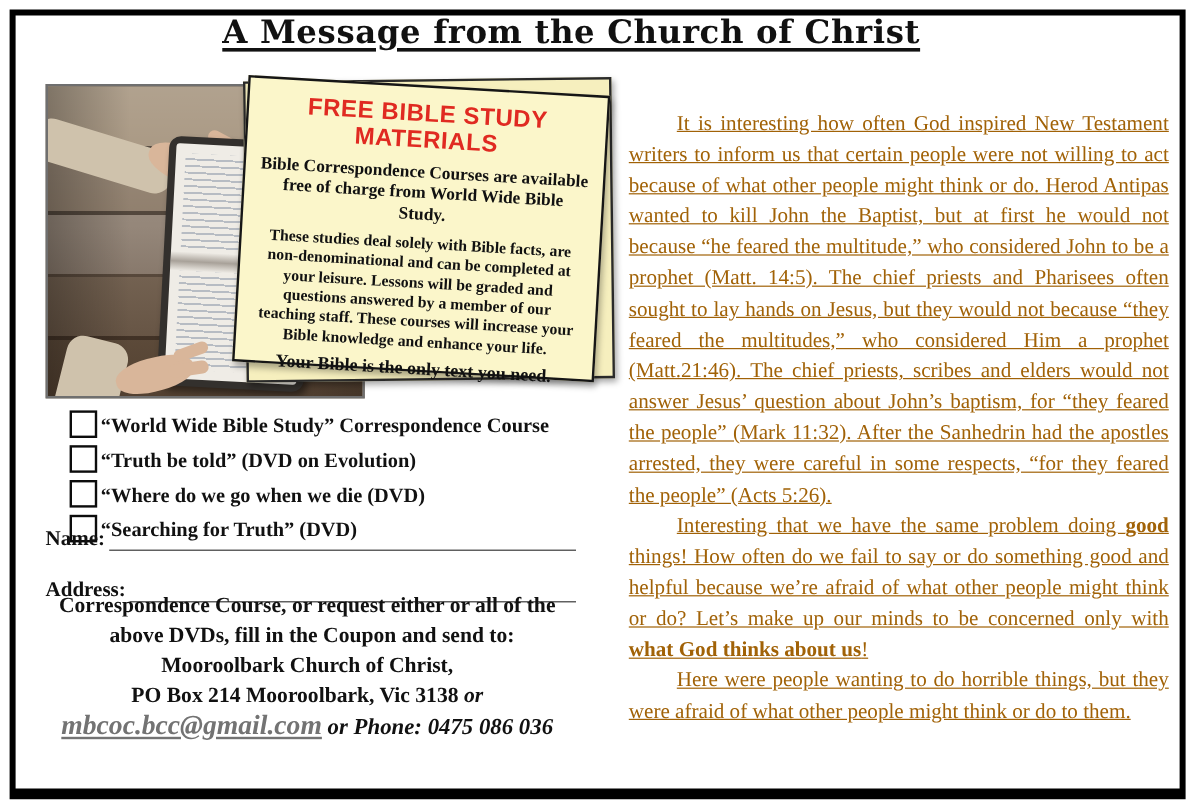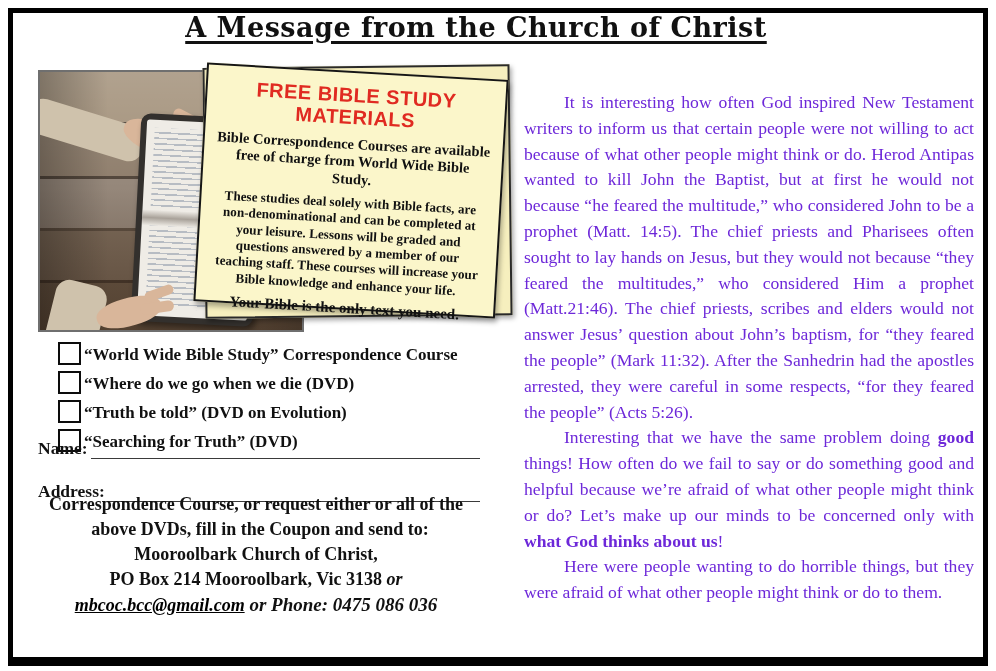--- a/index.html
+++ b/index.html
@@ -72,28 +72,28 @@
   .field-row .lab{font-weight:bold;font-size:17.5px;margin-right:3px;}
   .field-row .line{flex:1;border-bottom:1.8px solid #3a3a3a;height:100%;}
   .row-name{top:437px;}
   .row-address{top:480px;}
 
   .enrol{position:absolute;left:30px;top:492px;width:452px;text-align:center;
          font-weight:bold;font-size:18px;line-height:25px;}
   .enrol .u{text-decoration:underline;text-underline-offset:3px;}
   .enrol .left-line{text-align:center;padding-left:8px;}
   .it{font-style:italic;}
-  .email{color:#000000;font-style:italic;text-decoration:underline;font-size:18px;}
+  .email{color:#737373;font-style:italic;text-decoration:underline;font-size:23px;}
   .phone{font-style:italic;font-size:19px;}
 
   
   .article{position:absolute;left:524px;top:90px;width:450px;}
   .art-h{text-align:center;font-weight:bold;font-size:18.5px;text-decoration:underline;
          text-underline-offset:3px;text-decoration-thickness:2px;white-space:pre-wrap;margin-bottom:6px;}
-  .article p{margin:0;text-align:justify;text-indent:40px;font-size:17.6px;line-height:25.8px;color:#6d28d9;}
+  .article p{margin:0;text-align:justify;text-indent:40px;font-size:17.6px;line-height:25.8px;color:#a16207;text-decoration:underline;}
 </style>
 </head>
 <body>
 
 <div class="screen">
 
   <div class="frame"></div>
 
   <div class="masthead">
     <span class="t">A Message from the Church of Christ</span>
@@ -126,25 +126,25 @@
     <div class="note-p3">Your Bible is the only text you need.</div>
   </div>
 
   <div class="chk-list">
     <div class="chk-row">
       <div class="chk-box"></div>
       <div class="chk-label">“World Wide Bible Study” Correspondence Course</div>
     </div>
     <div class="chk-row">
       <div class="chk-box"></div>
-      <div class="chk-label">“Where do we go when we die (DVD)</div>
+      <div class="chk-label">“Truth be told” (DVD on Evolution)</div>
     </div>
     <div class="chk-row">
       <div class="chk-box"></div>
-      <div class="chk-label">“Truth be told” (DVD on Evolution)</div>
+      <div class="chk-label">“Where do we go when we die (DVD)</div>
     </div>
     <div class="chk-row">
       <div class="chk-box"></div>
       <div class="chk-label">“Searching for Truth” (DVD)</div>
     </div>
   </div>
 
   <div class="field-row row-name">
     <span class="lab">Name:</span>
     <span class="line"></span>

